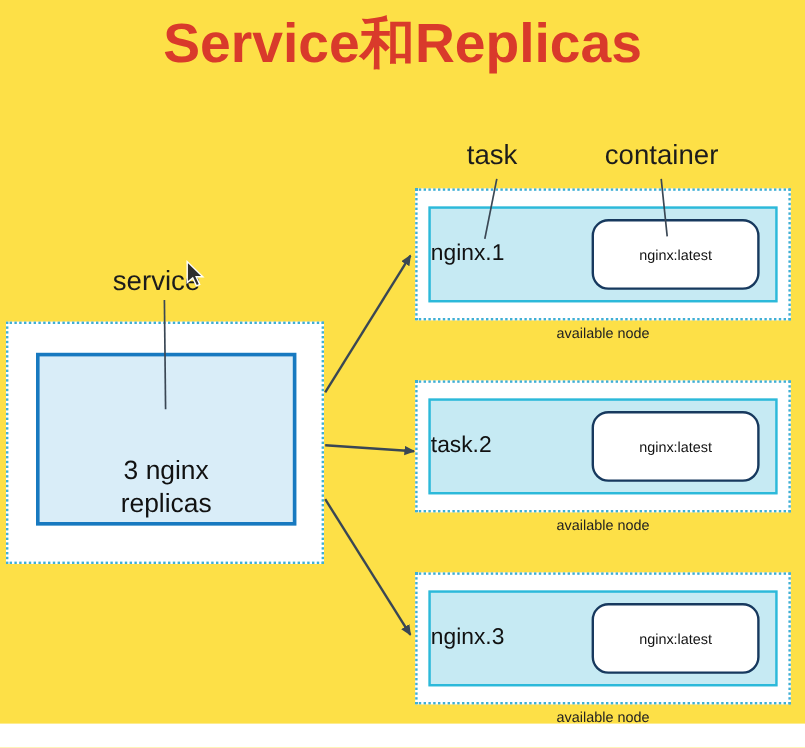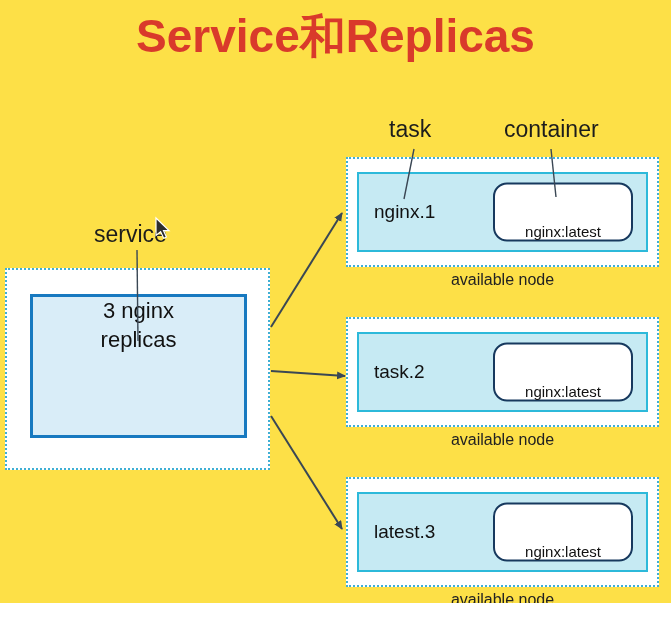--- a/index.html
+++ b/index.html
@@ -33,42 +33,42 @@
     border:2px dotted var(--dotted);background:#ffffff;
   }
   .node-1{top:157px;}
   .node-2{top:317px;}
   .node-3{top:477px;}
   .node-inner{
     position:absolute;left:9px;top:13px;width:291px;height:80px;
     background:var(--task-fill);border:2px solid var(--task-border);
     display:flex;align-items:center;
   }
-  .task-name{margin-left:15px;font-size:19px;color:#111111;}
+  .task-name{font-size:19px;color:#111111;}
   .image-box{
     position:absolute;right:13px;top:50%;transform:translateY(-50%);
     width:140px;height:59px;background:#ffffff;
     border:2.5px solid var(--container-border);border-radius:14px;
-    display:flex;align-items:flex-end;justify-content:center;
-    font-size:15px;color:#111111;
+    display:flex;align-items:center;justify-content:center;
+    font-size:12px;color:#111111;
   }
   .node-caption{
     position:absolute;top:112px;left:0;width:100%;
-    text-align:center;font-size:16px;color:#222222;
+    text-align:center;font-size:12px;color:#222222;
   }
 
   
   .manager{
     position:absolute;left:5px;top:268px;width:265px;height:202px;
     border:2px dotted var(--dotted);background:#ffffff;
   }
   .manager-box{
     position:absolute;left:23px;top:24px;width:217px;height:144px;
     background:var(--service-fill);border:3px solid var(--service-border);
-    display:flex;align-items:flex-start;justify-content:center;text-align:center;
+    display:flex;align-items:flex-end;justify-content:center;text-align:center;
     font-size:22px;color:#111111;
   }
   .manager-box span{display:inline-block;width:120px;line-height:1.3;}
   .manager-caption{
     position:absolute;top:176px;left:0;width:100%;
     text-align:center;font-size:16px;color:#222222;
   }
 
   .overlay{
     position:absolute;left:0;top:0;width:671px;height:623px;
@@ -110,21 +110,21 @@
       <span class="task-name">task.2</span>
       <div class="image-box">
         <span>nginx:latest</span>
       </div>
     </div>
     <div class="node-caption">available node</div>
   </div>
 
   <div class="node node-3">
     <div class="node-inner">
-      <span class="task-name">latest.3</span>
+      <span class="task-name">nginx.3</span>
       <div class="image-box">
         <span>nginx:latest</span>
       </div>
     </div>
     <div class="node-caption">available node</div>
   </div>
 
   <svg class="overlay" width="671" height="623" viewBox="0 0 671 623" xmlns="http://www.w3.org/2000/svg">
     <defs>
       <marker id="ah" markerWidth="10" markerHeight="9" refX="8" refY="4" orient="auto" markerUnits="userSpaceOnUse">

